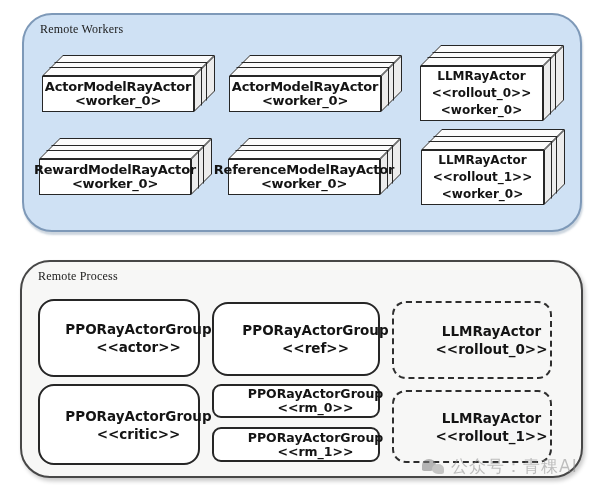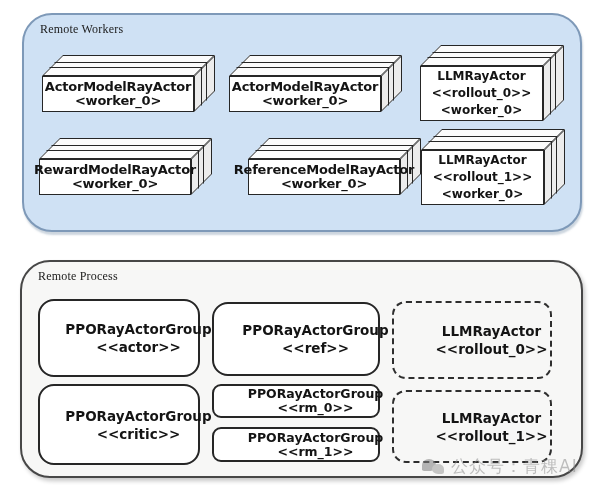--- a/index.html
+++ b/index.html
@@ -136,21 +136,21 @@
       <div class="f-side">
           <i class="l1"></i>
           <i class="l2"></i>
         </div>
       <div class="f-front">
         <span>RewardModelRayActor</span>
         <span>&lt;worker_0&gt;</span>
       </div>
     </div>
 
-    <div class="stack3d std" style="left:204px;top:123px;margin-left:20px;">
+    <div class="stack3d std" style="left:204px;top:123px;">
       <div class="f-top">
           <i class="l1"></i>
           <i class="l2"></i>
         </div>
       <div class="f-side">
           <i class="l1"></i>
           <i class="l2"></i>
         </div>
       <div class="f-front">
         <span>ReferenceModelRayActor</span>

